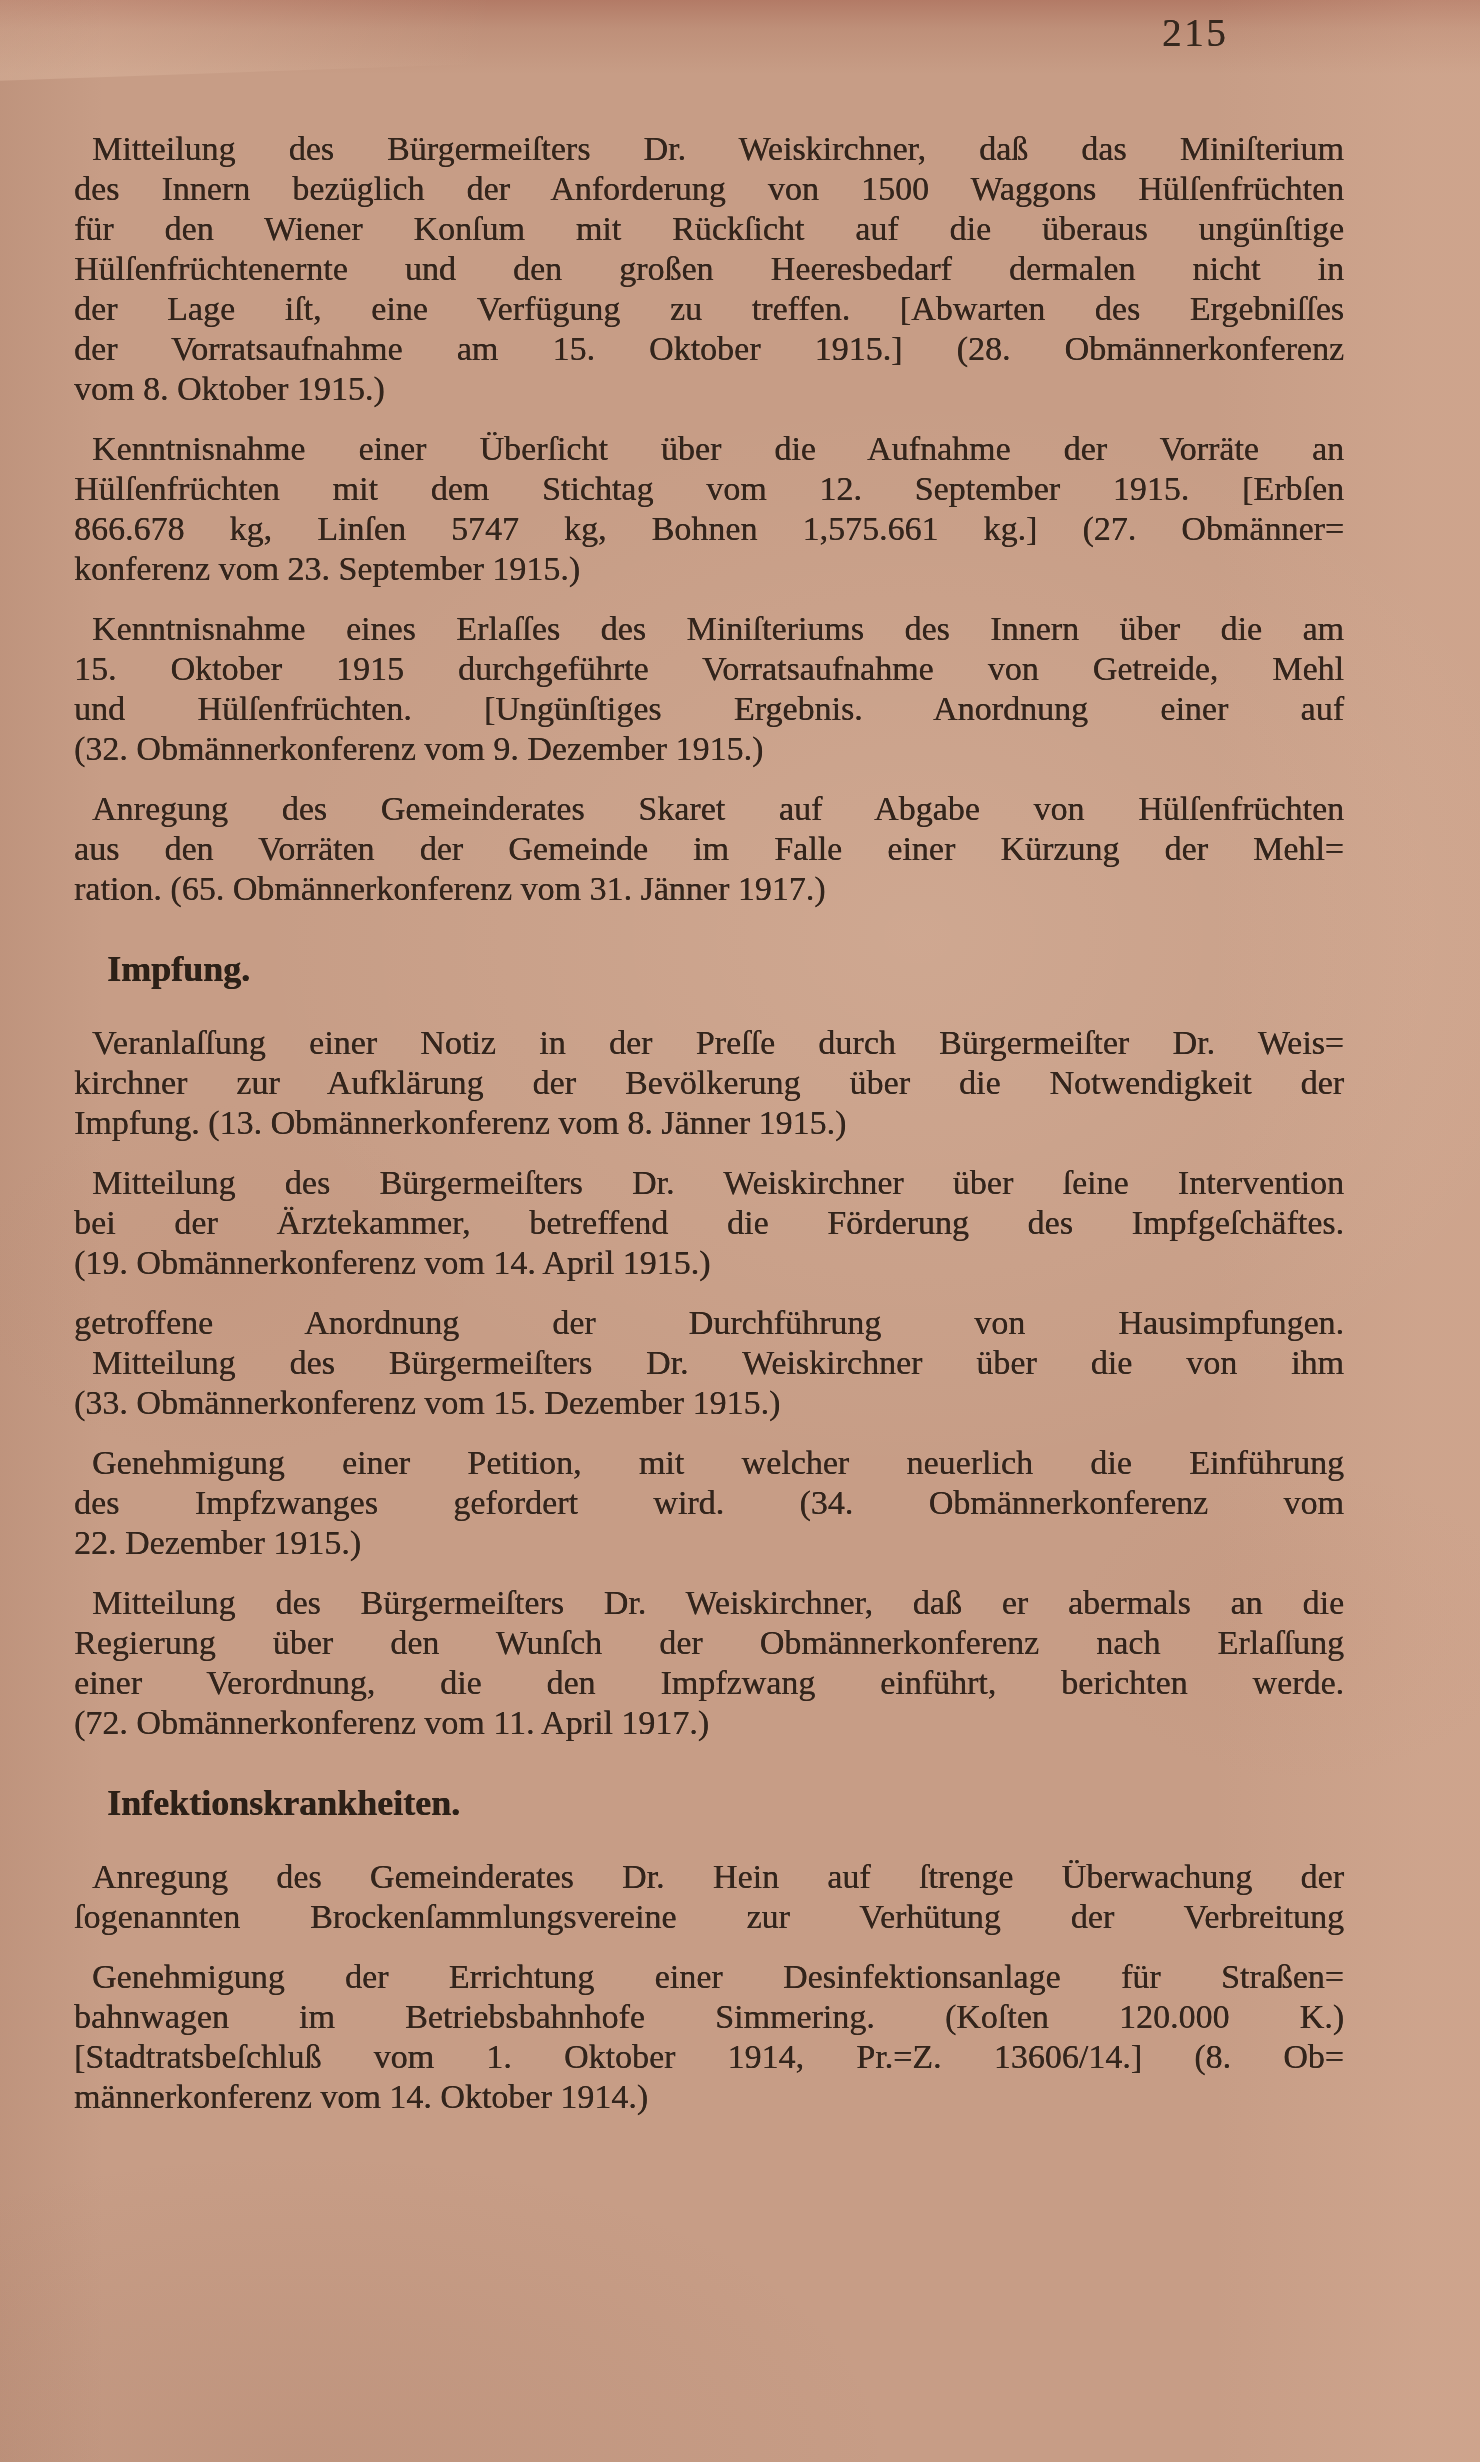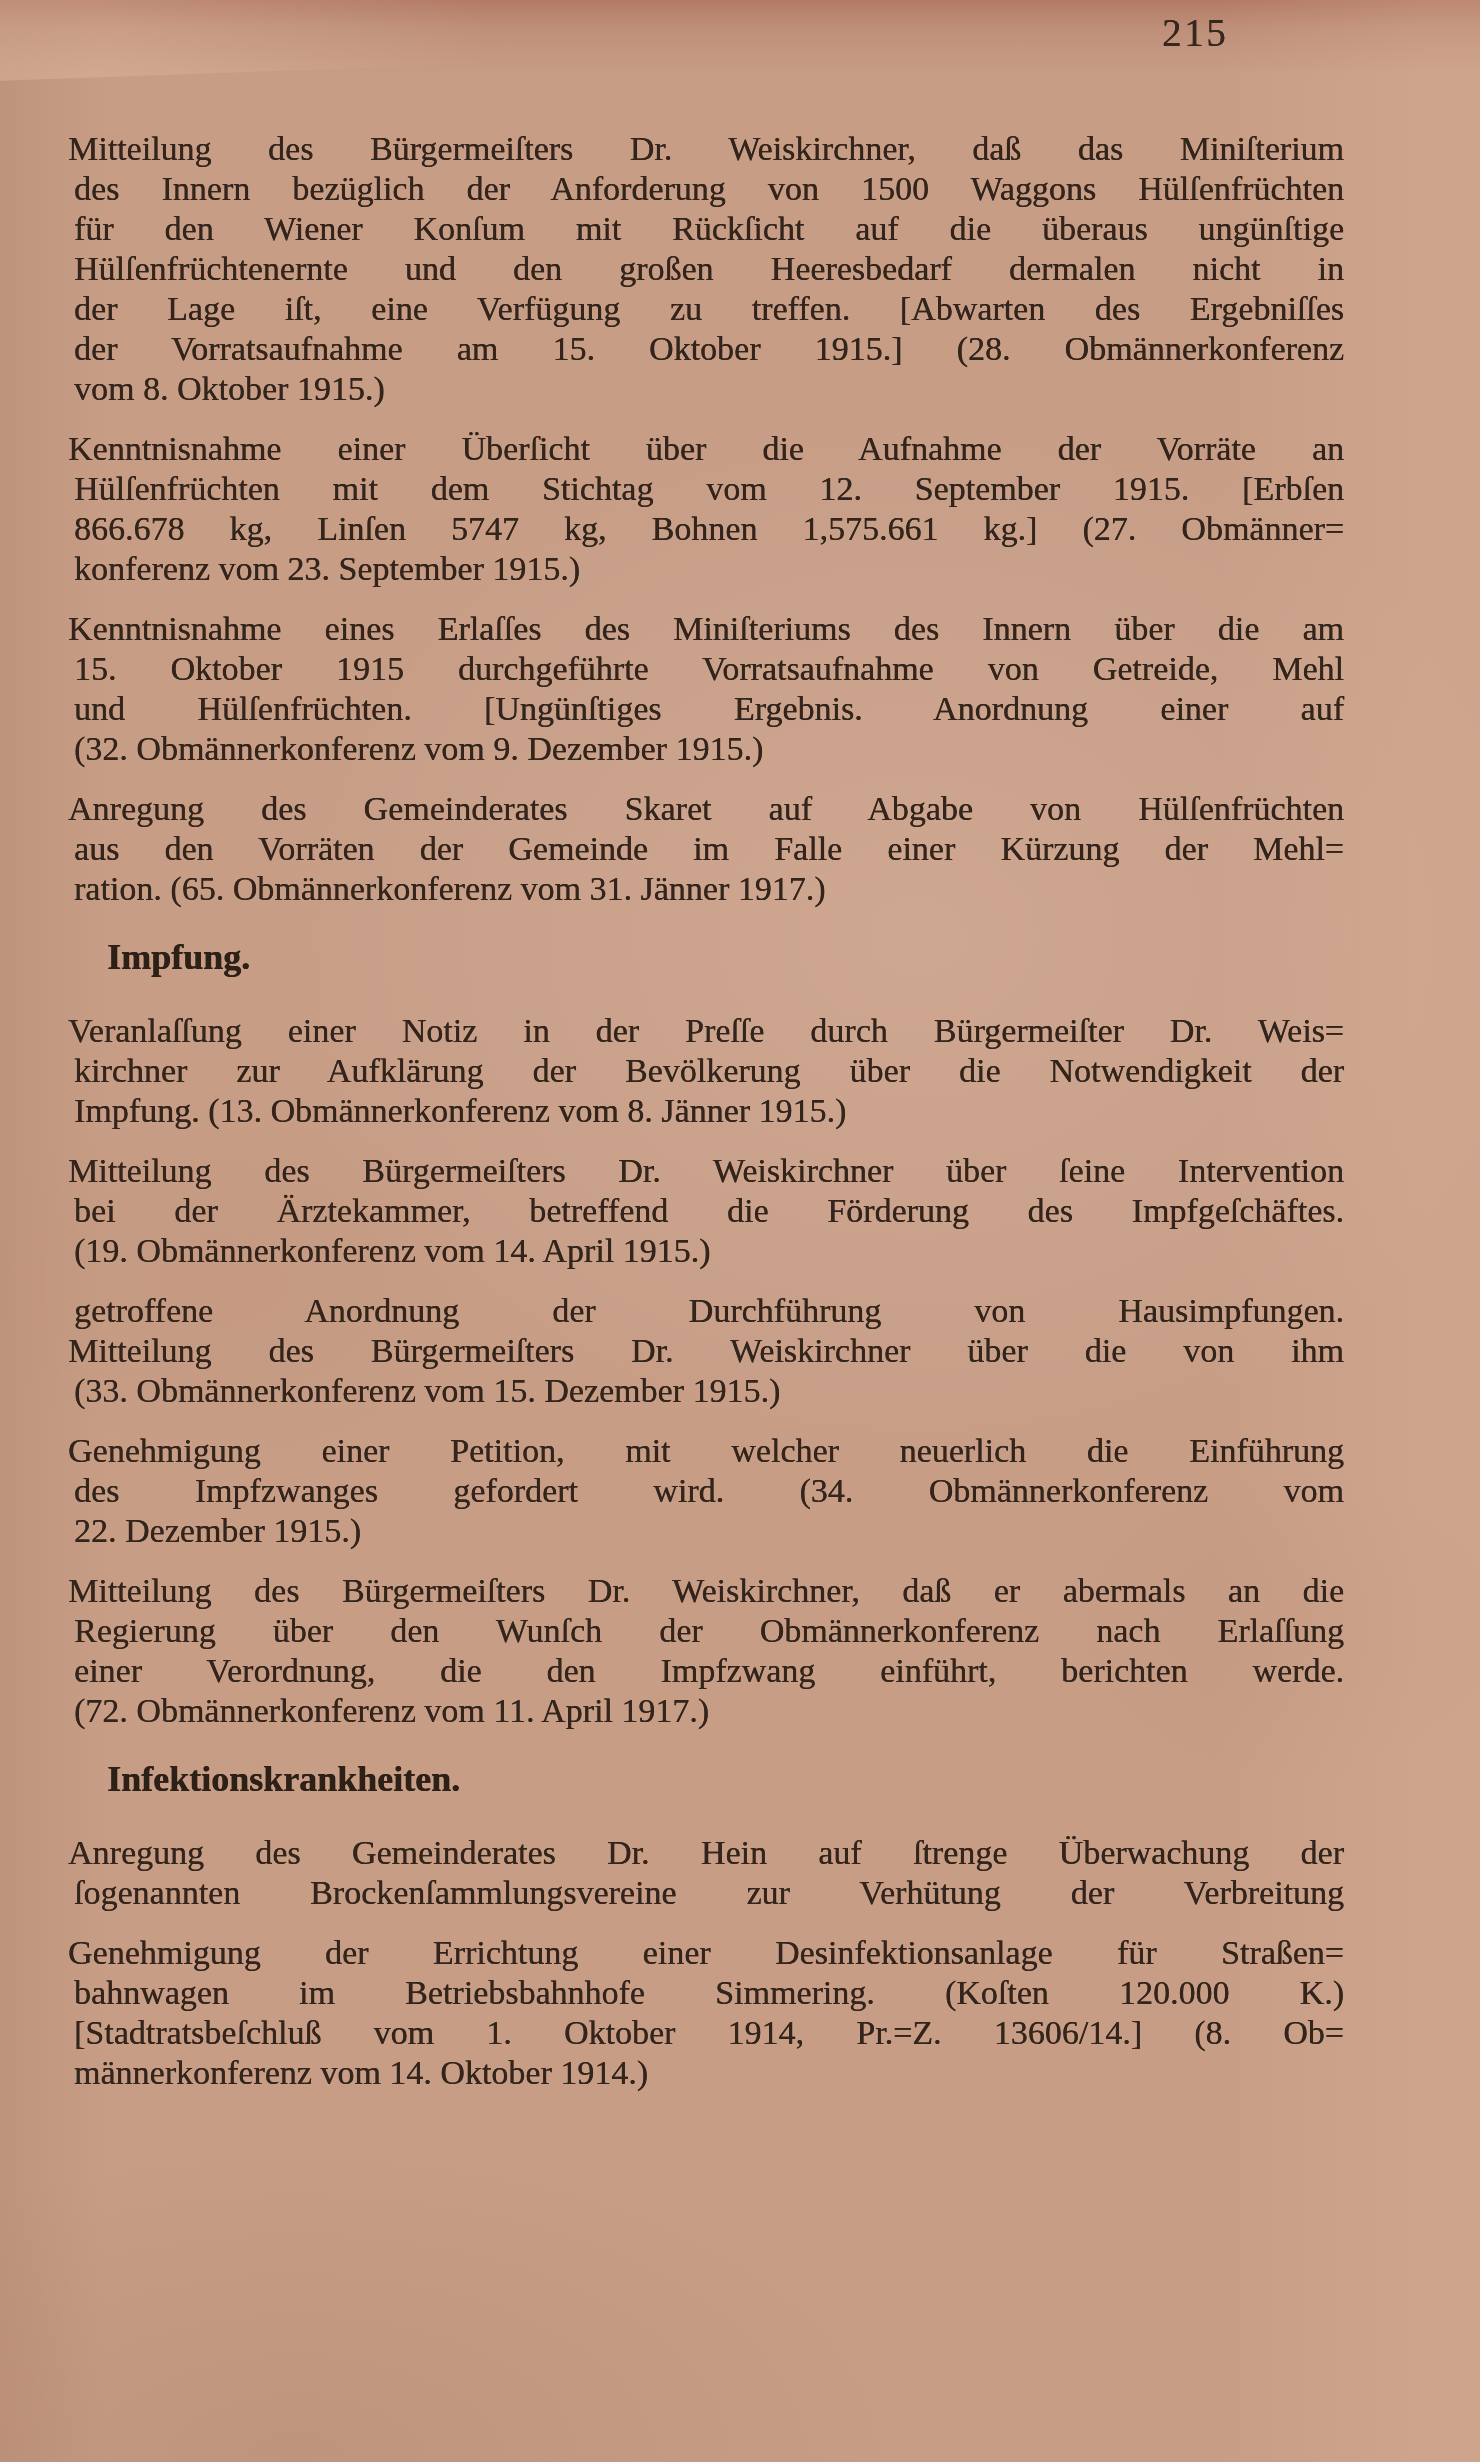--- a/index.html
+++ b/index.html
@@ -48,41 +48,41 @@
     color: #36281e;
     text-shadow: 0.3px 0 0 currentColor;
   }
   .page-text {
     position: absolute;
     top: 129px;
     left: 0;
     right: 0;
   }
   .heading {
-    margin: 28px 0 33px 107px;
+    margin: 40px 0 33px 107px;
     font-size: 36px;
     line-height: 41px;
     font-weight: bold;
     color: #2c2017;
     text-shadow: 0.4px 0 0 currentColor;
   }
   .para {
     margin: 0 0 20px 0;
     font-size: 34px;
     line-height: 40px;
   }
   .line {
     white-space: nowrap;
     margin-left: 74px;
     margin-right: 136px;
     text-align: justify;
     text-align-last: justify;
     text-shadow: 0.3px 0 0 currentColor;
   }
-  .line.first { margin-left: 68px; }
+  .line.first { margin-left: 92px; }
   .line.last  { text-align-last: left; }
 </style>
 </head>
 <body>
 
 <div class="page">
   <div class="top-sheen"></div>
   <div class="page-number">215</div>
   <main class="page-text">
       <section>

